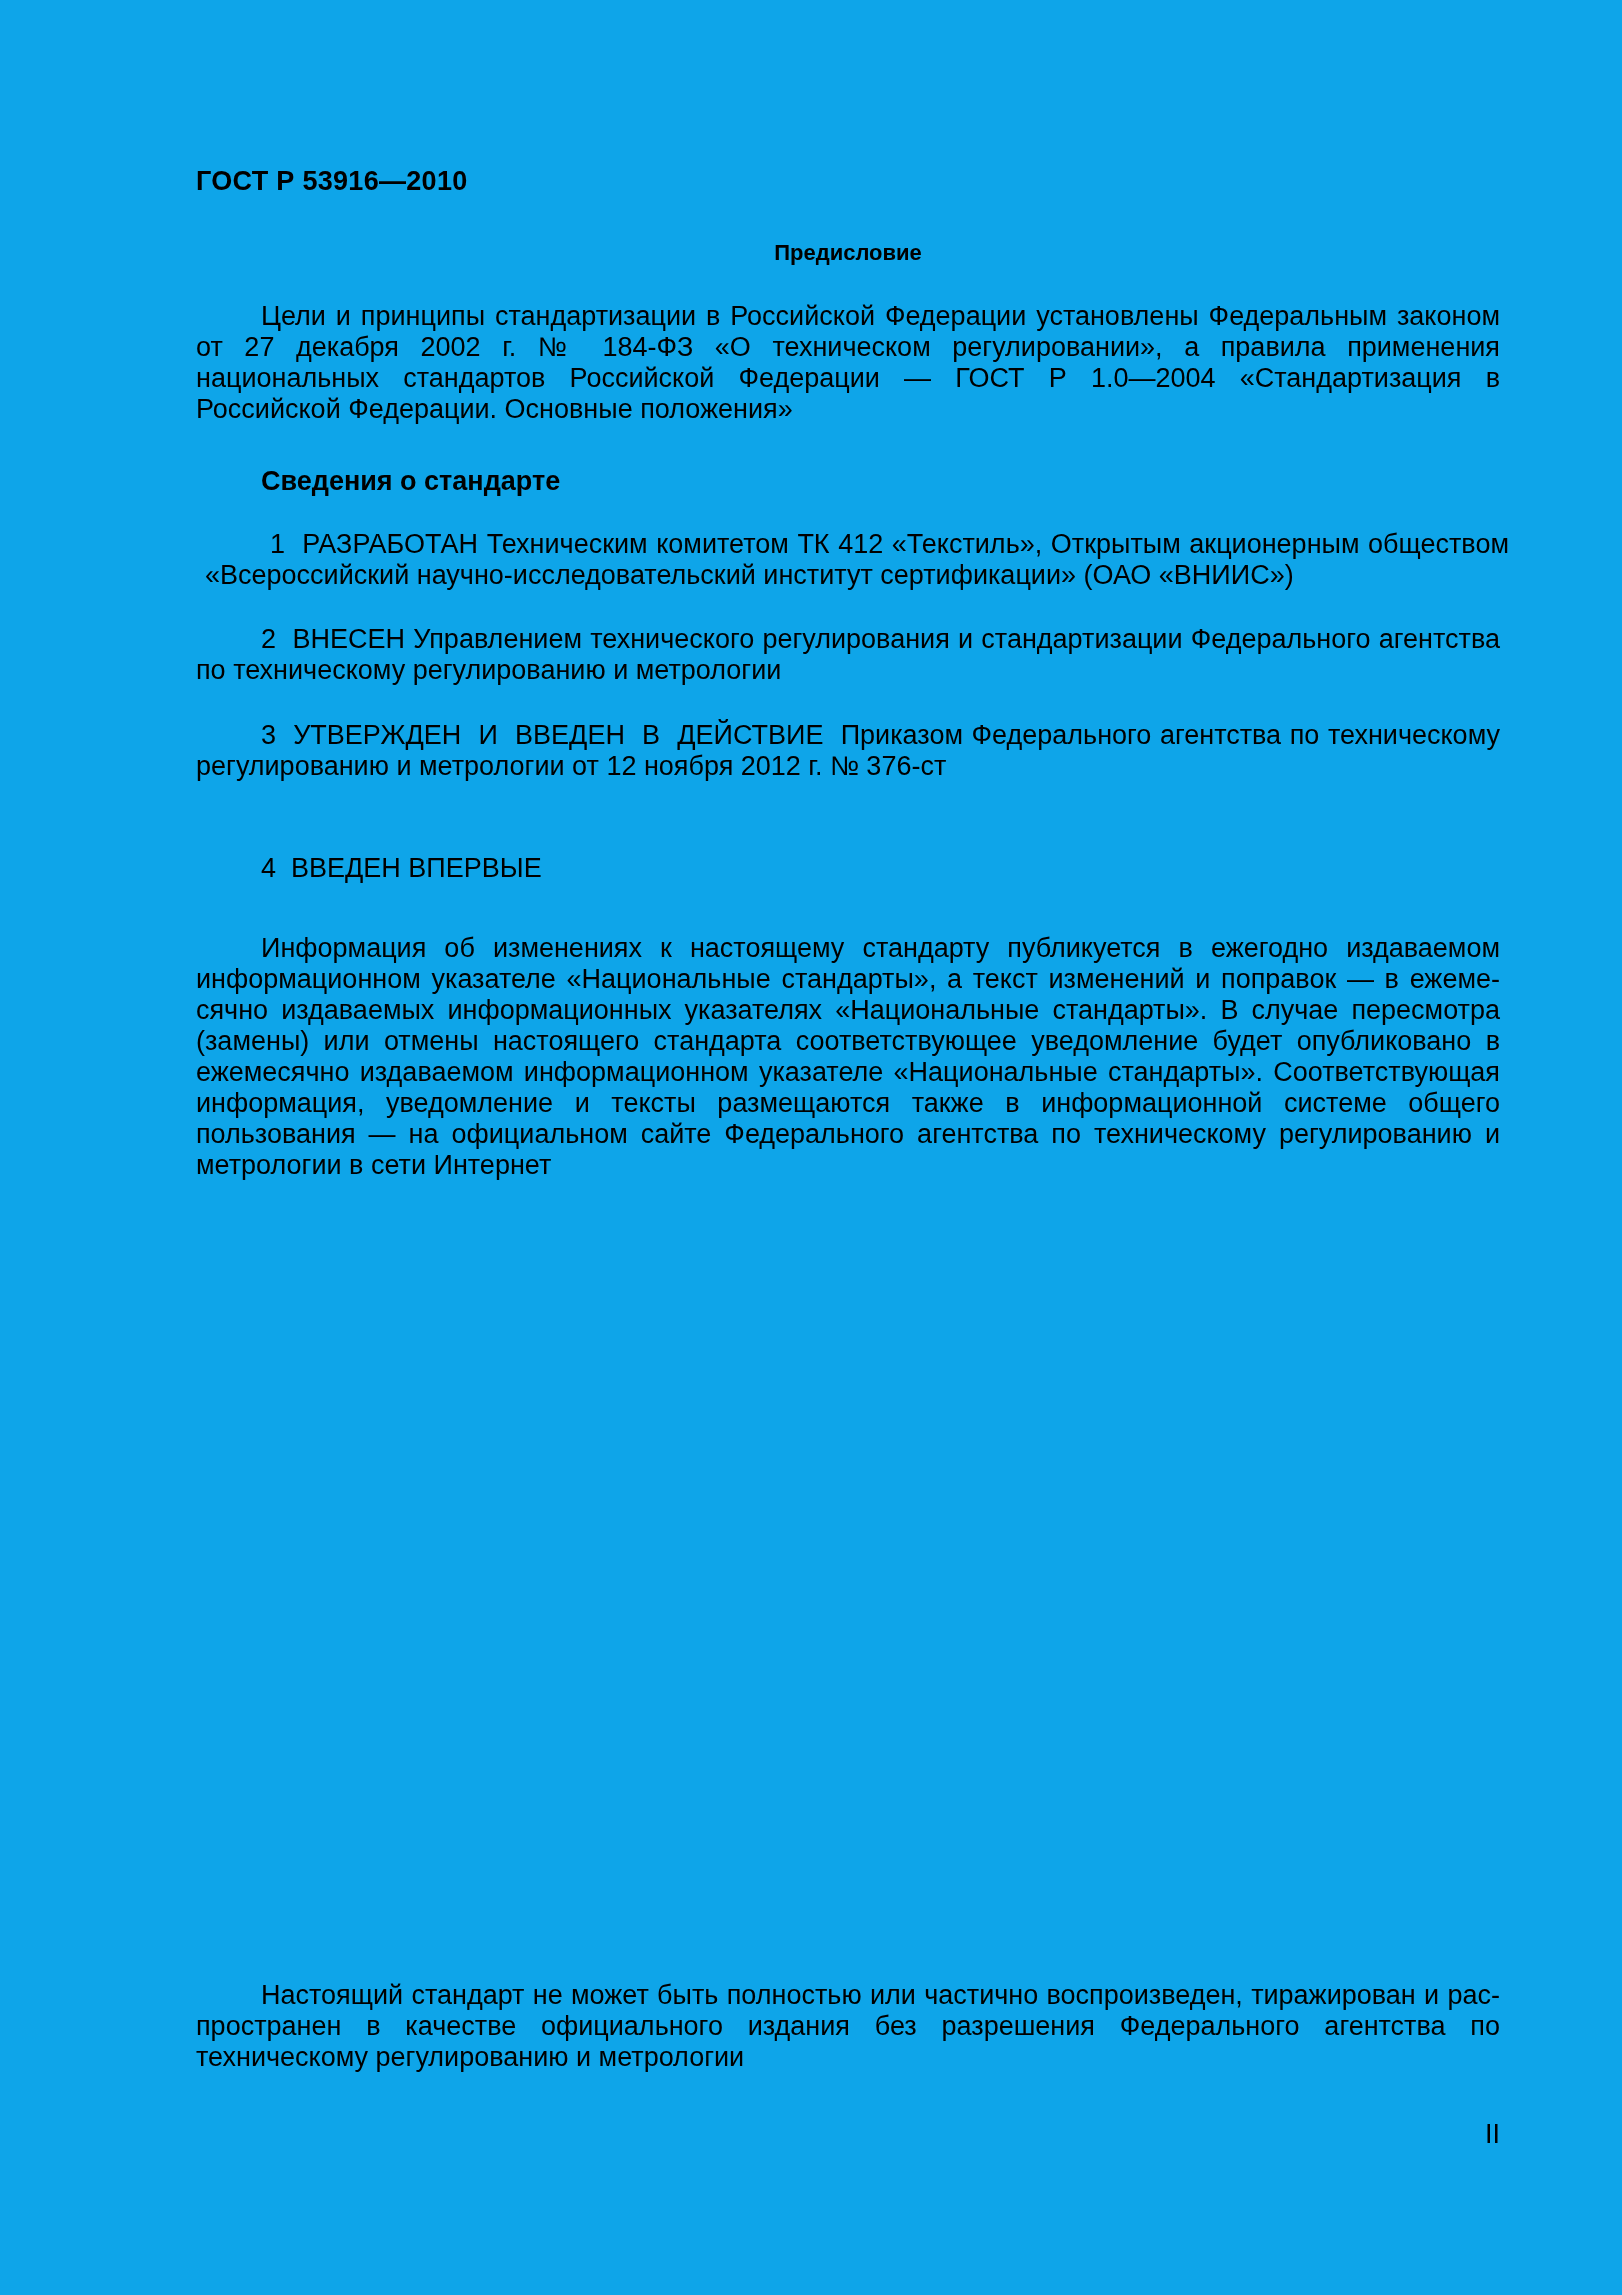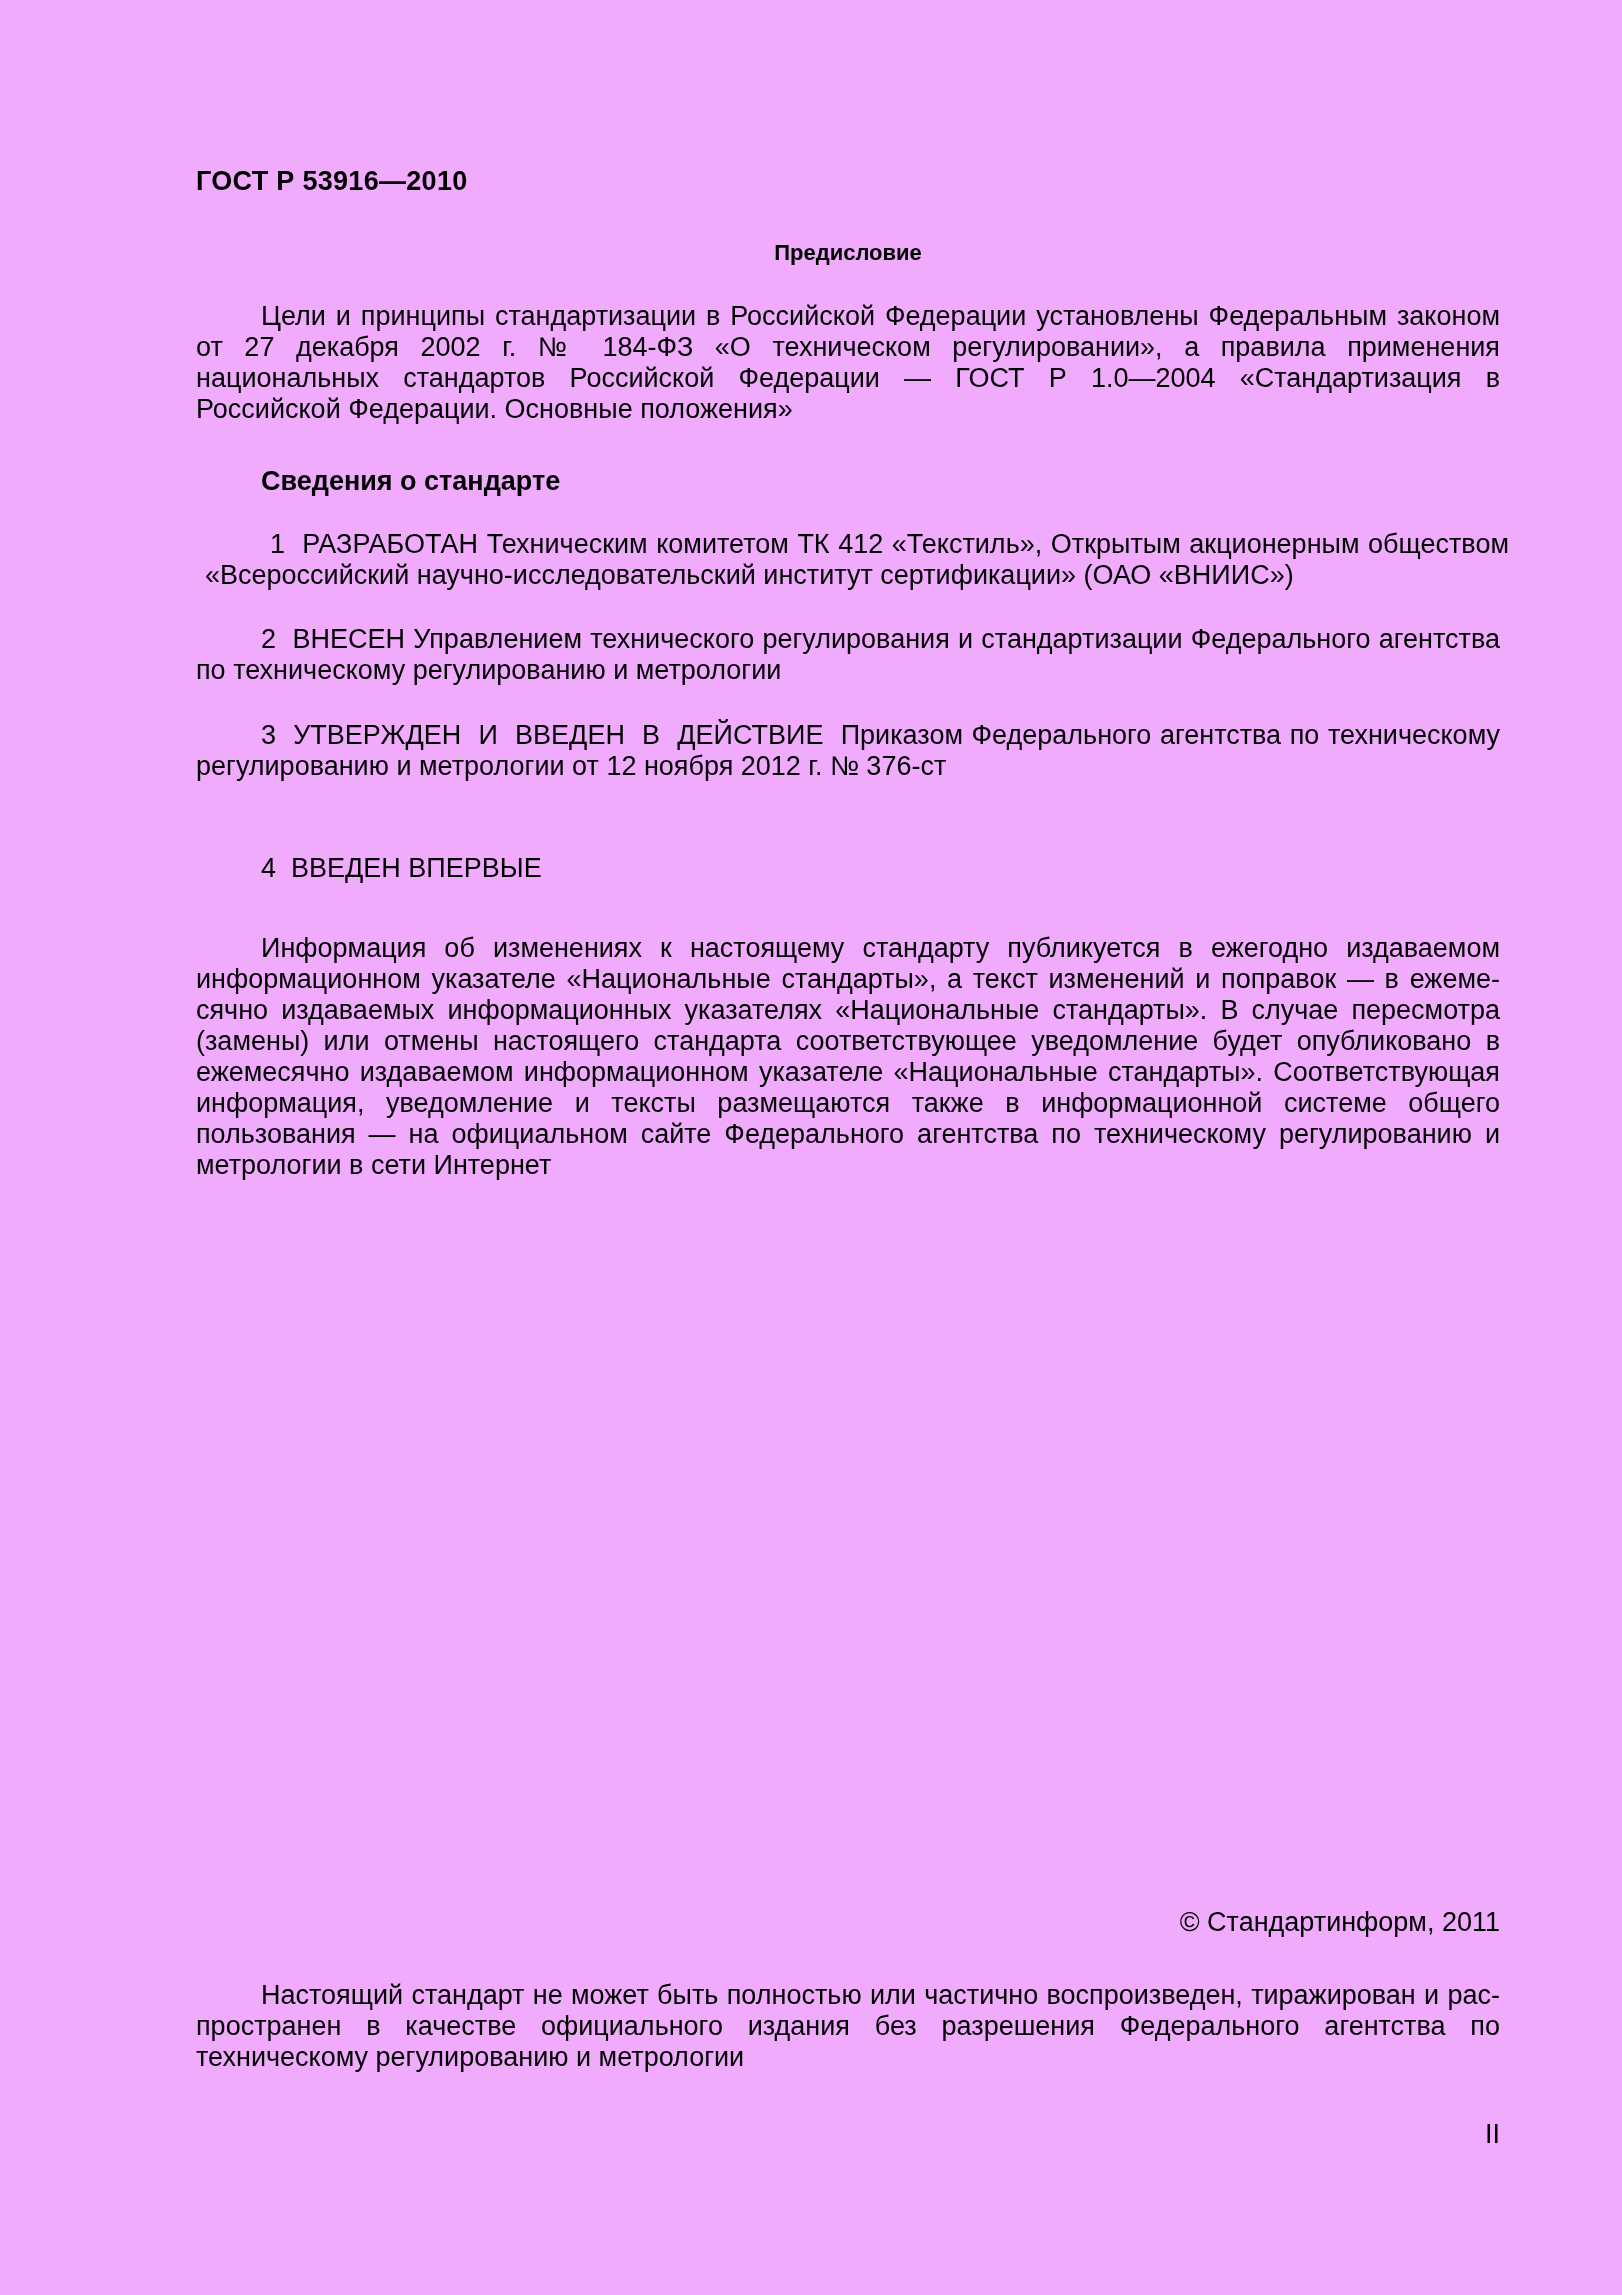--- a/index.html
+++ b/index.html
@@ -4,21 +4,21 @@
 <style>
   html, body {
     margin: 0;
     padding: 0;
     background: #ffffff;
   }
   .page {
     position: relative;
     width: 1623px;
     height: 2295px;
-    background: #f0abfc;
+    background: #0ea5e9;
     color: #000000;
     font-family: "Liberation Sans", sans-serif;
     overflow: hidden;
   }
   .block {
     position: absolute;
     left: 196px;
     width: 1304px;
     font-size: 27px;
     line-height: 31px;
@@ -88,20 +88,19 @@
   <div class="block item-1 indent">1  РАЗРАБОТАН Техническим комитетом ТК 412 «Текстиль», Открытым акционерным обществом «Всероссийский научно-исследовательский институт сертификации» (ОАО «ВНИИС»)</div>
 
   <div class="block item-2 indent">2  ВНЕСЕН Управлением технического регулирования и стандартизации Федерального агентства по техническому регулированию и метрологии</div>
 
   <div class="block item-3 indent">3  УТВЕРЖДЕН  И  ВВЕДЕН  В  ДЕЙСТВИЕ  Приказом Федерального агентства по техническому регулированию и метрологии от 12 ноября 2012 г. № 376-ст</div>
 
   <div class="block item-4 indent">4  ВВЕДЕН ВПЕРВЫЕ</div>
 
   <div class="block info-note indent">Информация об изменениях к настоящему стандарту публикуется в ежегодно издаваемом информационном указателе «Национальные стандарты», а текст изменений и поправок — в ежеме­сячно издаваемых информационных указателях «Национальные стандарты». В случае пересмотра (замены) или отмены настоящего стандарта соответствующее уведомление будет опубликовано в ежемесячно издаваемом информационном указателе «Национальные стандарты». Соответству­ющая информация, уведомление и тексты размещаются также в информационной системе общего пользования — на официальном сайте Федерального агентства по техническому регулированию и метрологии в сети Интернет</div>
 
-  <div class="block copyright">© Стандартинформ, 2011</div>
 
   <div class="block restriction indent">Настоящий стандарт не может быть полностью или частично воспроизведен, тиражирован и рас­пространен в качестве официального издания без разрешения Федерального агентства по техническо­му регулированию и метрологии</div>
 
   <div class="block page-number">II</div>
 
 </div>
 
 
 </body></html>

